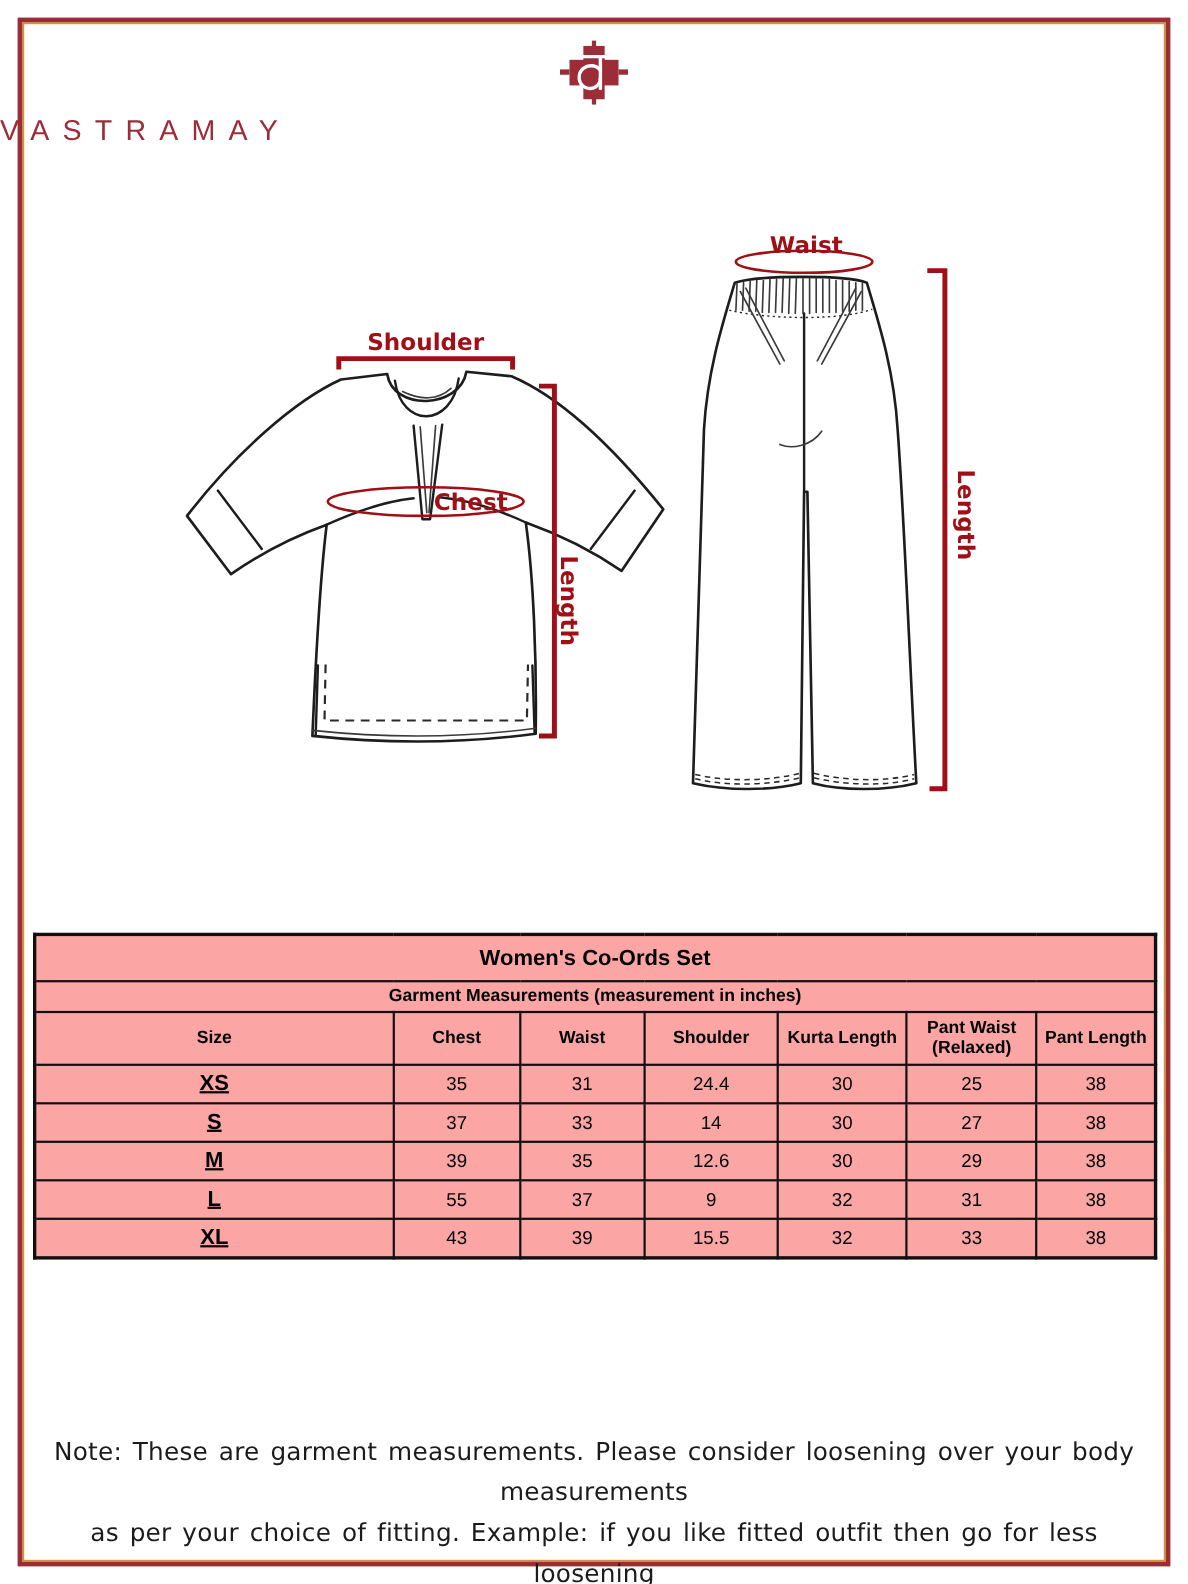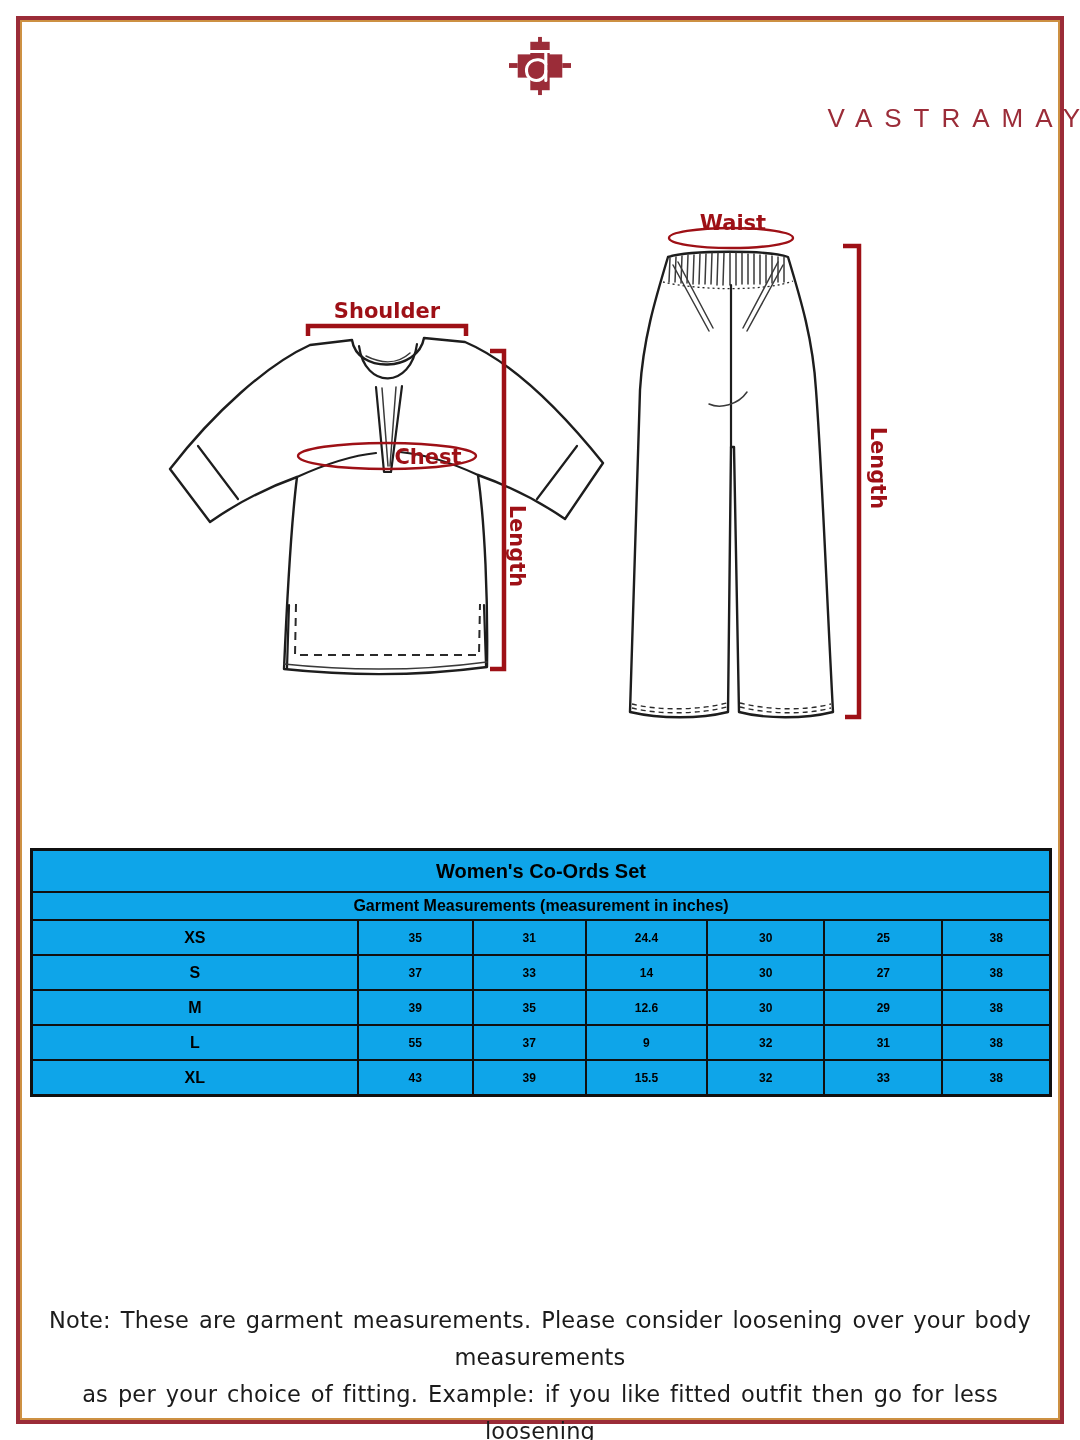--- a/index.html
+++ b/index.html
@@ -3,45 +3,45 @@
 <meta charset="utf-8">
 <style>
   html,body{margin:0;padding:0;background:#fff;}
   body{width:1080px;height:1440px;position:relative;font-family:"DejaVu Sans","Liberation Sans",sans-serif;overflow:hidden;}
 
   
   .frame{position:absolute;inset:16px;border:4px solid #9b2c38;pointer-events:none;}
   .frame::after{content:"";position:absolute;inset:0;border:2px solid #cd9143;}
 
   
-  .logo{position:absolute;top:36px;left:0;width:100%;text-align:right;}
+  .logo{position:absolute;top:36px;left:0;width:100%;text-align:left;}
   .logo-icon{display:block;margin:0 auto 7px auto;width:62px;height:60px;}
   .brand-name{font-family:"Liberation Sans",sans-serif;font-size:26px;font-weight:500;color:#9b2c38;letter-spacing:12px;margin-right:-12px;}
 
   
   .diagrams{position:absolute;top:180px;left:0;width:1080px;height:620px;}
   .garment{fill:#ffffff;stroke:#1d1d1d;stroke-width:2.4;stroke-linejoin:round;}
   .gline{fill:none;stroke:#1d1d1d;stroke-width:2.2;stroke-linejoin:round;stroke-linecap:round;}
   .gthin{fill:none;stroke:#3a3a3a;stroke-width:1.5;stroke-linecap:round;}
   .gdash{fill:none;stroke:#2a2a2a;stroke-width:2;stroke-dasharray:8 6;}
   .gdash2{fill:none;stroke:#2a2a2a;stroke-width:1.4;stroke-dasharray:5 4;}
   .gdot{fill:none;stroke:#2a2a2a;stroke-width:1.3;stroke-dasharray:2 3;}
   .ann{fill:none;stroke:#9e1016;stroke-width:4.5;}
   .ann-thin{fill:none;stroke:#9e1016;stroke-width:2.4;}
   .ann-text{fill:#9e1016;font-family:"DejaVu Sans","Liberation Sans",sans-serif;font-weight:bold;font-size:21px;}
 
   
   .size-table{position:absolute;top:848px;left:30px;width:1022px;border-collapse:collapse;table-layout:fixed;
-              font-family:"Liberation Sans",sans-serif;color:#000;background:#0ea5e9;border:3px solid #101010;}
+              font-family:"Liberation Sans",sans-serif;color:#000;background:#fca5a5;border:3px solid #101010;}
   .size-table td,.size-table th{border:2px solid #101010;text-align:center;vertical-align:middle;padding:0 2px;}
   .t-title{height:40px;font-size:20px;font-weight:bold;}
   .t-sub{height:26px;font-size:16px;font-weight:600;}
   .t-head th{height:46px;font-size:16px;font-weight:bold;line-height:1.15;}
-  .t-row td{height:33px;font-size:12px;font-weight:bold;}
-  .t-row td.size-cell{font-weight:bold;font-size:16px;}
+  .t-row td{height:33px;font-size:17px;font-weight:normal;}
+  .t-row td.size-cell{font-weight:bold;font-size:20px;text-decoration:underline;}
 
   
   .note{position:absolute;top:1302px;left:38px;right:38px;text-align:center;color:#1b1b1b;
         font-size:22.5px;line-height:37px;letter-spacing:0.2px;word-spacing:2.5px;}
 </style>
 </head>
 <body>
 
 <div class="frame"></div>
 
@@ -149,20 +149,29 @@
       <col style="width:11.6%">
       <col style="width:10.6%">
   </colgroup>
   <tbody>
     <tr>
       <td class="t-title" colspan="7">Women's Co-Ords Set</td>
     </tr>
     <tr>
       <td class="t-sub" colspan="7">Garment Measurements (measurement in inches)</td>
     </tr>
+    <tr class="t-head">
+      <th>Size</th>
+      <th>Chest</th>
+      <th>Waist</th>
+      <th>Shoulder</th>
+      <th>Kurta Length</th>
+      <th>Pant Waist (Relaxed)</th>
+      <th>Pant Length</th>
+    </tr>
     <tr class="t-row">
       <td class="size-cell">XS</td>
       <td>35</td>
       <td>31</td>
       <td>24.4</td>
       <td>30</td>
       <td>25</td>
       <td>38</td>
     </tr>
     <tr class="t-row">

